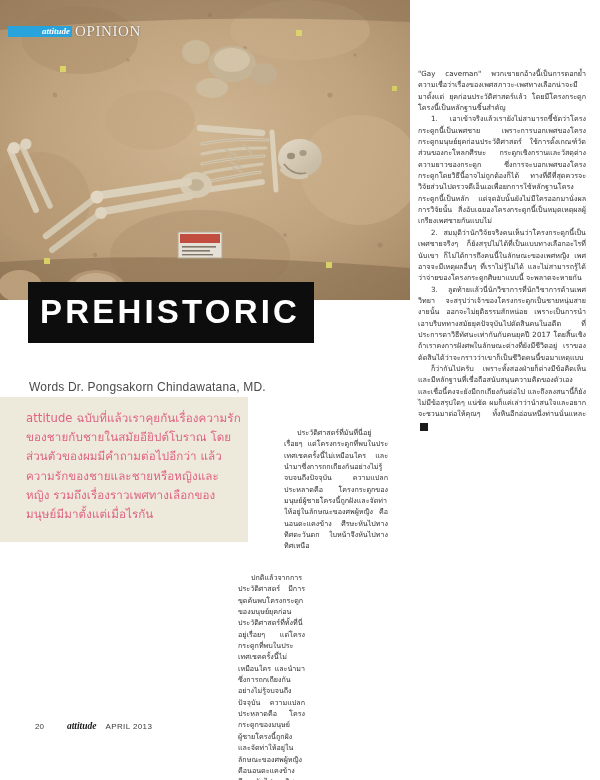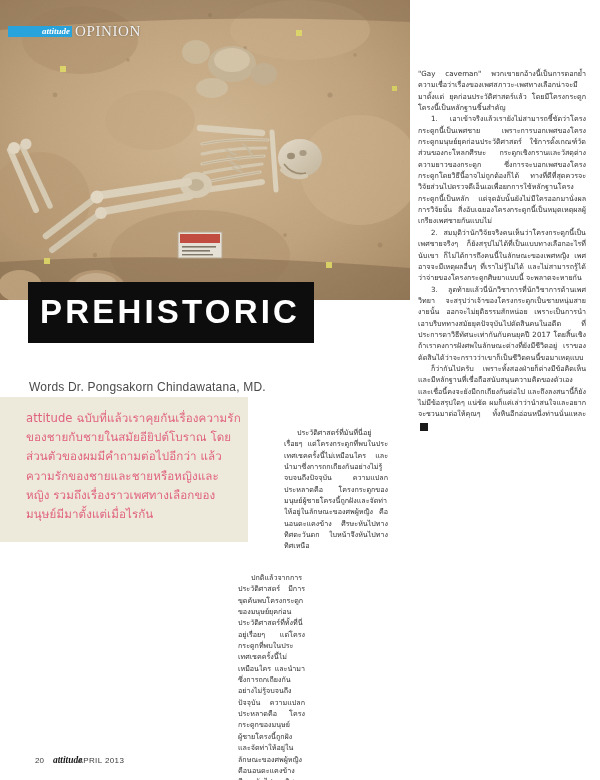--- a/index.html
+++ b/index.html
@@ -116,22 +116,22 @@
     font-family:"Liberation Sans", sans-serif;
     font-size:6px;
     line-height:8px;
     text-align:center;
     vertical-align:-1px;
     margin-left:2px;
   }
 
   
   .footer {
-    position:absolute; left:35px; top:755px;
-    display:flex; align-items:baseline; gap:9px;
+    position:absolute; left:35px; top:721px;
+    display:flex; align-items:baseline; gap:23px;
     z-index:5;
   }
   .folio {
     font-family:"Liberation Sans", sans-serif;
     font-size:8px; color:#3a3a3a;
   }
   .footer-brand {
     font-family:"Liberation Serif", serif;
     font-weight:700; font-style:italic;
     font-size:9.5px; color:#1a1a1a;

